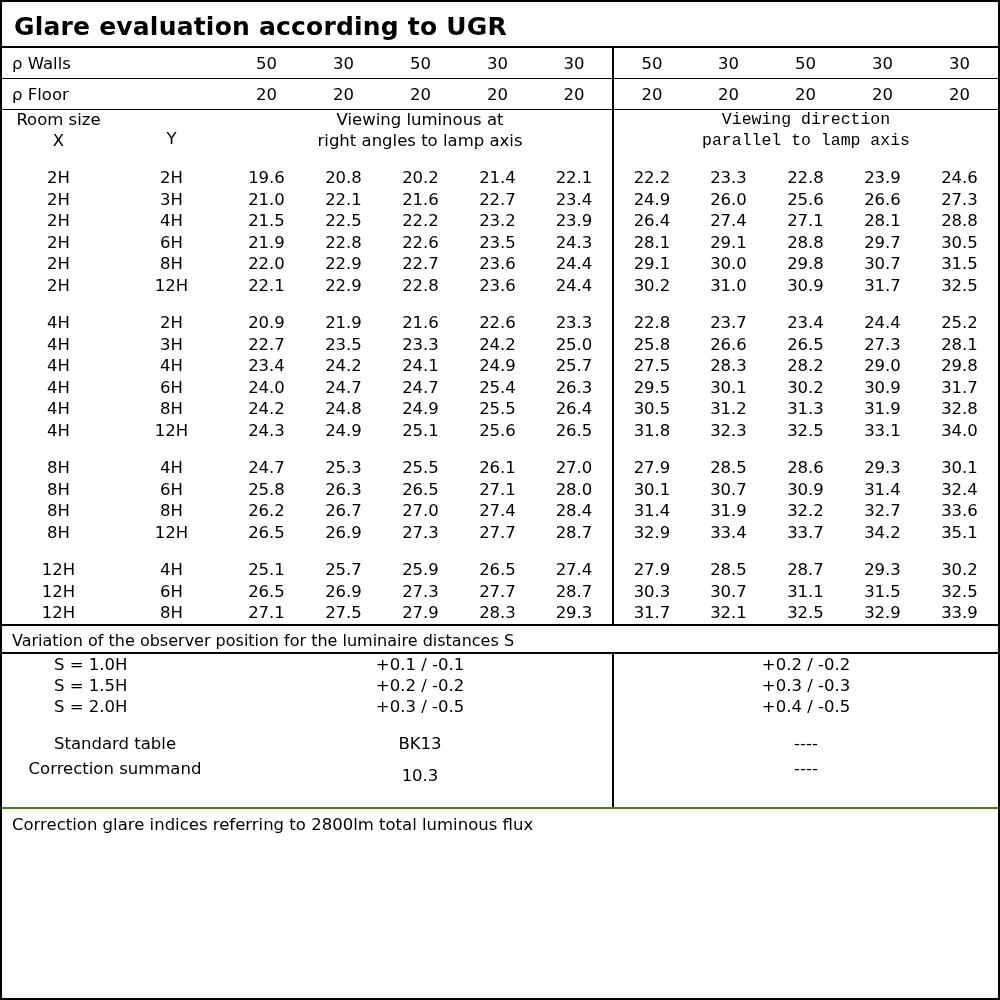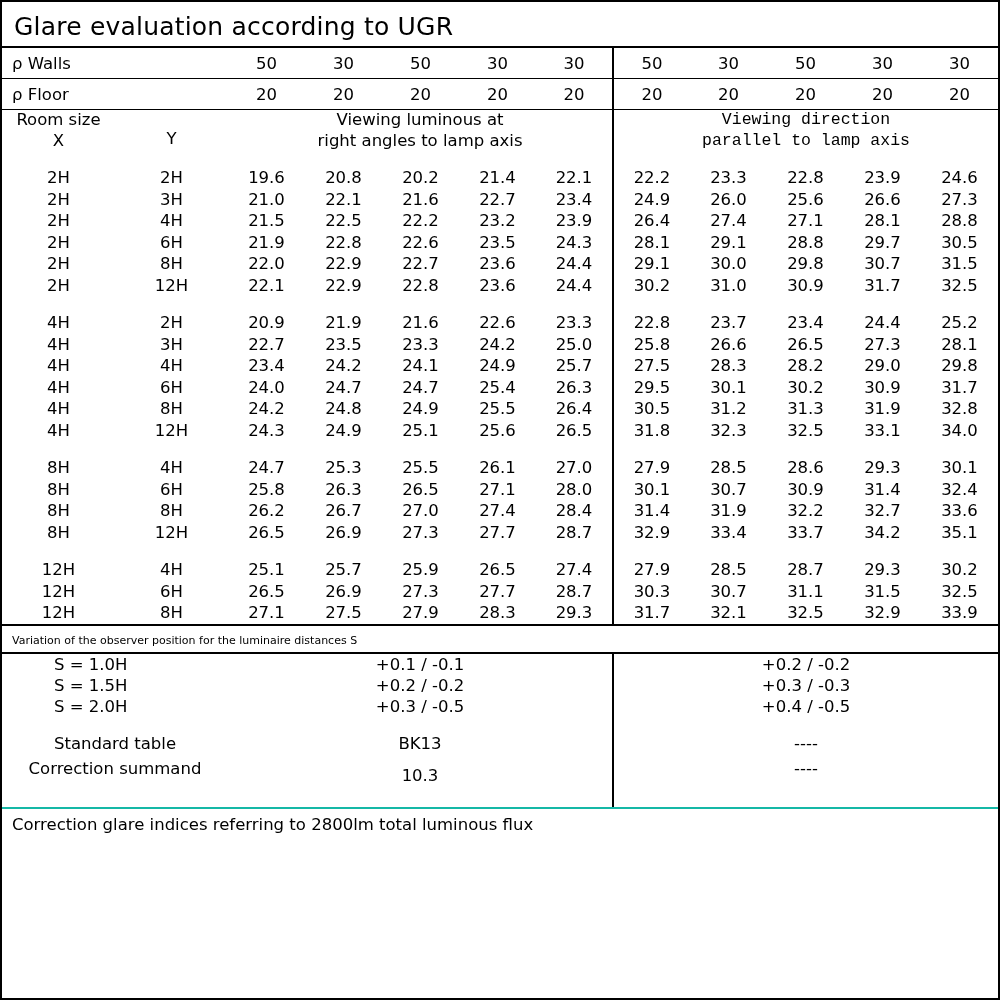--- a/index.html
+++ b/index.html
@@ -18,21 +18,21 @@
     box-sizing: border-box;
     border: 2px solid #000;
     background: #fff;
     overflow: hidden;
   }
   .title-row {
     box-sizing: border-box;
     height: 46px;
     padding: 4px 12px 0 12px;
     font-size: 25px;
-    font-weight: normal;
+    font-weight: bold;
     letter-spacing: 0.2px;
     border-bottom: 2px solid #000;
     display: flex;
     align-items: center;
     text-align: right;
   }
 
   table.grid {
     border-collapse: collapse;
     width: 100%;
@@ -75,31 +75,31 @@
     line-height: 21.5px;
   }
   .gap-row td {
     height: 16px;
   }
   .sec-note {
     box-sizing: border-box;
     height: 30px;
     line-height: 29px;
     padding-left: 10px;
-    font-size: 11px;
+    font-size: 16px;
     border-top: 2px solid #000;
     border-bottom: 2px solid #000;
   }
   .bottom-note {
     box-sizing: border-box;
     height: 32px;
     line-height: 31px;
     padding-left: 10px;
     font-size: 16.5px;
-    border-top: 2px solid #14b8a6;
+    border-top: 2px solid #4d7c0f;
   }
   .s-table td {
     font-size: 16.5px;
     text-align: center;
     height: 21px;
     line-height: 21px;
   }
   .s-table td.lbl {
     text-align: left;
     padding-left: 52px;

